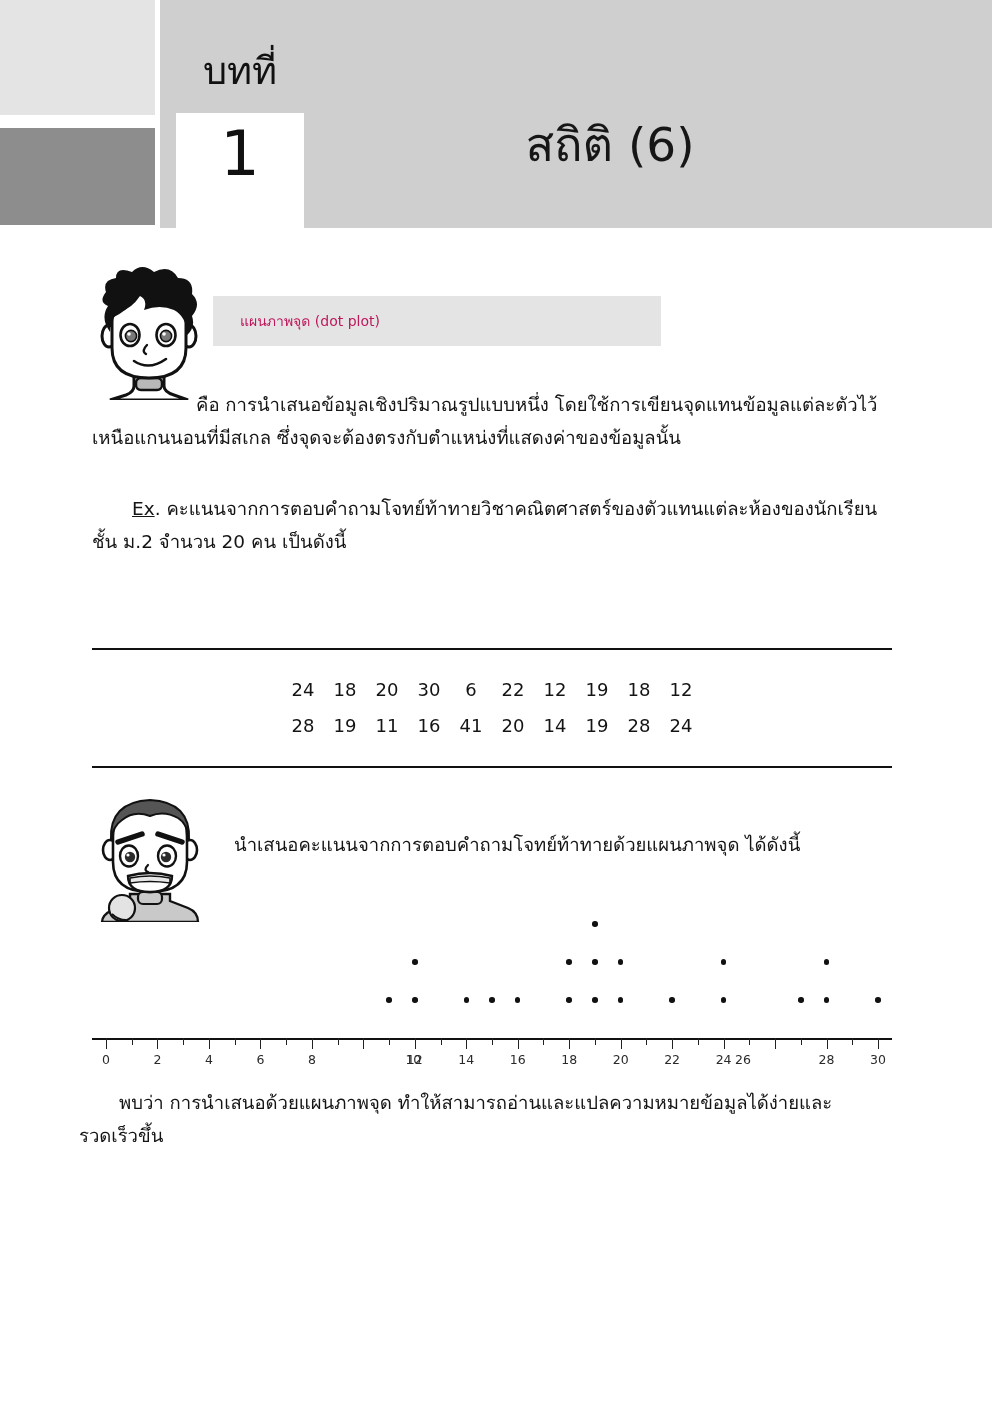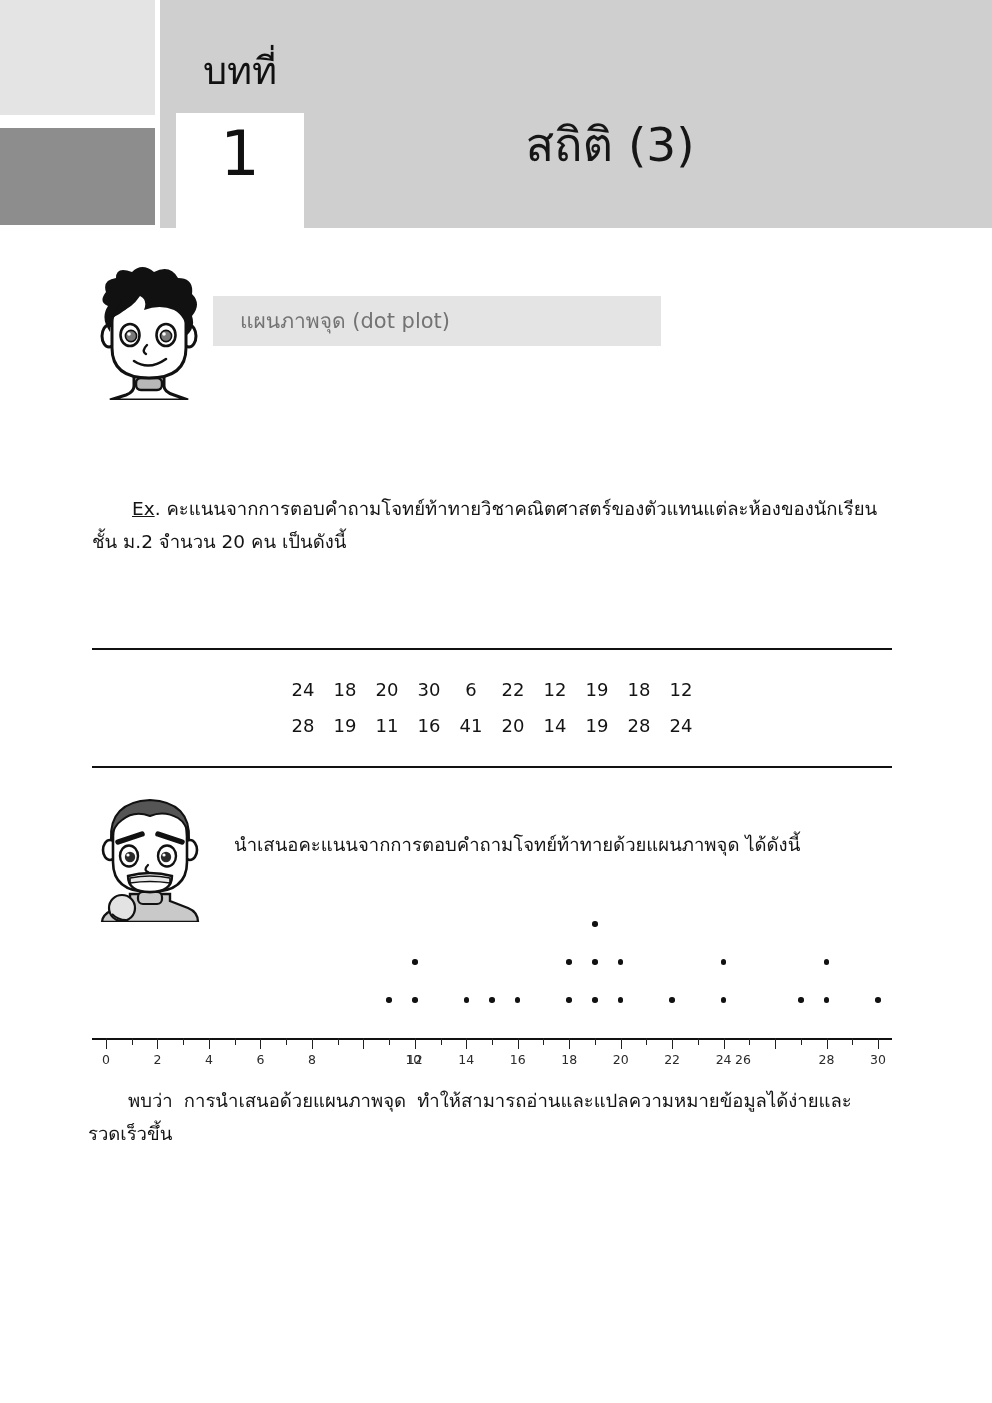--- a/index.html
+++ b/index.html
@@ -44,37 +44,37 @@
     font-size: 47px; line-height: 1.05; color: #161616;
   }
 
   
   .sec-bar {
     position: absolute; left: 213px; top: 296px; width: 448px; height: 50px;
     background: #e4e4e4;
   }
   .sec-bar-label {
     position: absolute; left: 240px; top: 306px;
-    font-size: 21px; color: #737373; line-height: 30px;
+    font-size: 14px; color: #be185d; line-height: 30px;
   }
 
   
   .char { position: absolute; }
 
   
   .para {
     position: absolute;
     font-size: 18.5px; line-height: 33px; color: #141414;
     text-align: left;
   }
   .p-intro  { left: 92px; top: 388px;  width: 808px; text-indent: 104px; }
   .p-ex     { left: 92px; top: 492px;  width: 808px; text-indent: 40px; }
   .p-ex u   { }
   .p-present{ left: 234px; top: 828px;  width: 660px; }
-  .p-concl  { left: 88px; top: 1086px; width: 808px; text-indent: 40px; font-family: Liberation Mono, monospace; }
+  .p-concl  { left: 79px; top: 1086px; width: 808px; text-indent: 40px; }
 
   
   .tbl-title {
     position: absolute; left: 92px; top: 604px; width: 808px;
     text-align: center; font-size: 18.5px; color: #141414; font-weight: 700;
   }
   .tbl-rule {
     position: absolute; left: 92px; width: 800px; height: 0;
     border-top: 2.2px solid #111;
   }
@@ -116,21 +116,21 @@
 <body>
 
 <div class="page">
 
   <div class="hdr-light-left"></div>
   <div class="hdr-dark-left"></div>
   <div class="hdr-band"></div>
   <div class="chap-white-box"></div>
   <div class="chap-word">บทที่</div>
   <div class="chap-num">1</div>
-  <div class="hdr-title">สถิติ (3)</div>
+  <div class="hdr-title">สถิติ (6)</div>
 
   <div class="char" style="left:96px; top:266px; width:106px; height:134px;">
     <svg width="106" height="134" viewBox="0 0 106 134">
 
       <path d="M38 108 L38 120 Q38 126 30 129 L14 134 L92 134 L78 129 Q68 126 68 120 L68 108 Z" fill="#ffffff" stroke="#111" stroke-width="3"></path>
       <rect x="40" y="112" width="26" height="12" rx="5" fill="#b8b8b8" stroke="#111" stroke-width="2.5"></rect>
 
       <ellipse cx="13" cy="70" rx="7" ry="11" fill="#fff" stroke="#111" stroke-width="3"></ellipse>
       <ellipse cx="93" cy="70" rx="7" ry="11" fill="#fff" stroke="#111" stroke-width="3"></ellipse>
 
@@ -150,20 +150,21 @@
 
       <path d="M51 79 Q45 85 50 88" fill="none" stroke="#111" stroke-width="2.4" stroke-linecap="round"></path>
 
       <path d="M38 95 Q53 105 70 93" fill="none" stroke="#111" stroke-width="2.6" stroke-linecap="round"></path>
     </svg>
   </div>
 
   <div class="sec-bar"></div>
   <div class="sec-bar-label">แผนภาพจุด (dot plot)</div>
 
+  <div class="para p-intro">คือ การนำเสนอข้อมูลเชิงปริมาณรูปแบบหนึ่ง โดยใช้การเขียนจุดแทนข้อมูลแต่ละตัวไว้เหนือแกนนอนที่มีสเกล ซึ่งจุดจะต้องตรงกับตำแหน่งที่แสดงค่าของข้อมูลนั้น</div>
 
   <div class="para p-ex"><u>Ex</u><span>. คะแนนจากการตอบคำถามโจทย์ท้าทายวิชาคณิตศาสตร์ของตัวแทนแต่ละห้องของนักเรียนชั้น  ม.2 จำนวน 20 คน เป็นดังนี้</span></div>
 
   <div class="tbl-rule top"></div>
   <div class="tbl-rows">
     <div class="tbl-row">
       <span class="tbl-cell">24</span>
       <span class="tbl-cell">18</span>
       <span class="tbl-cell">20</span>
       <span class="tbl-cell">30</span>

